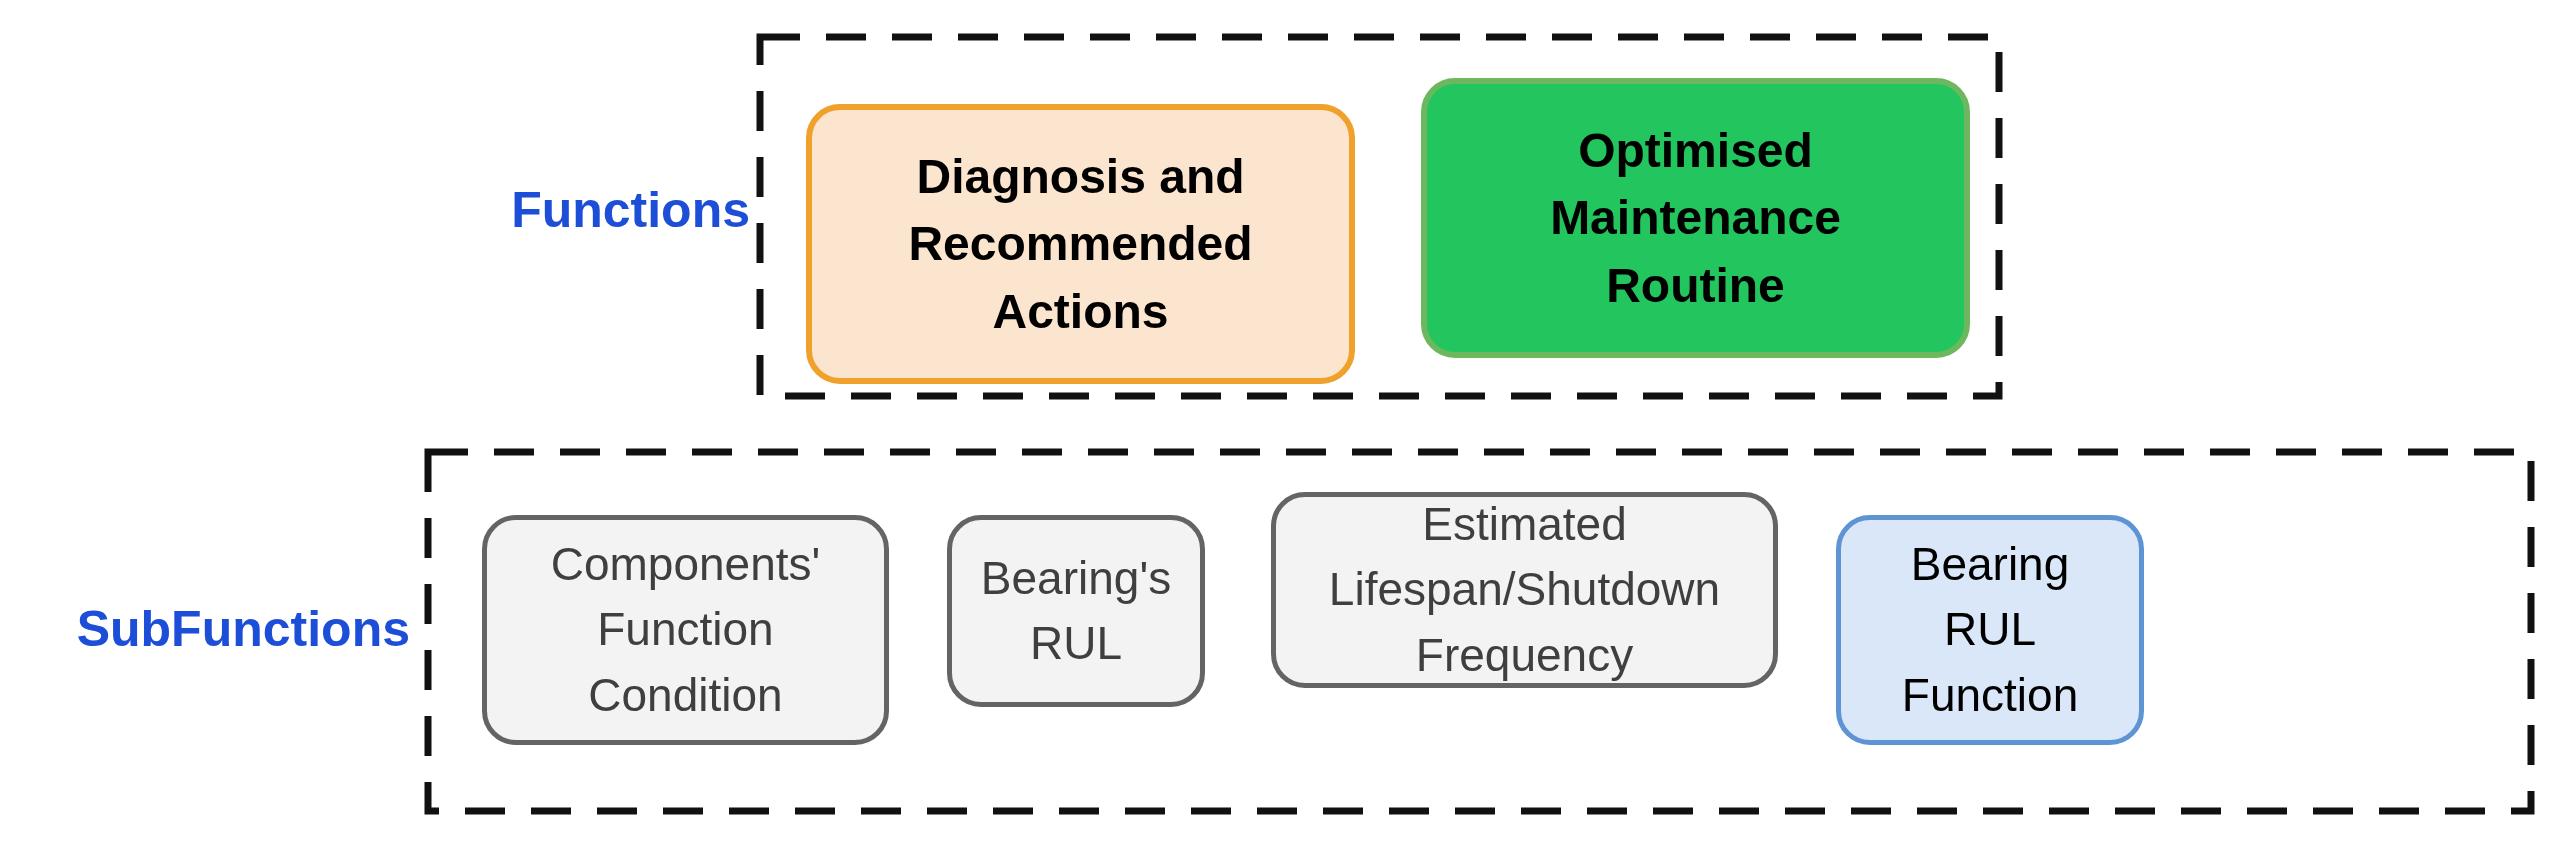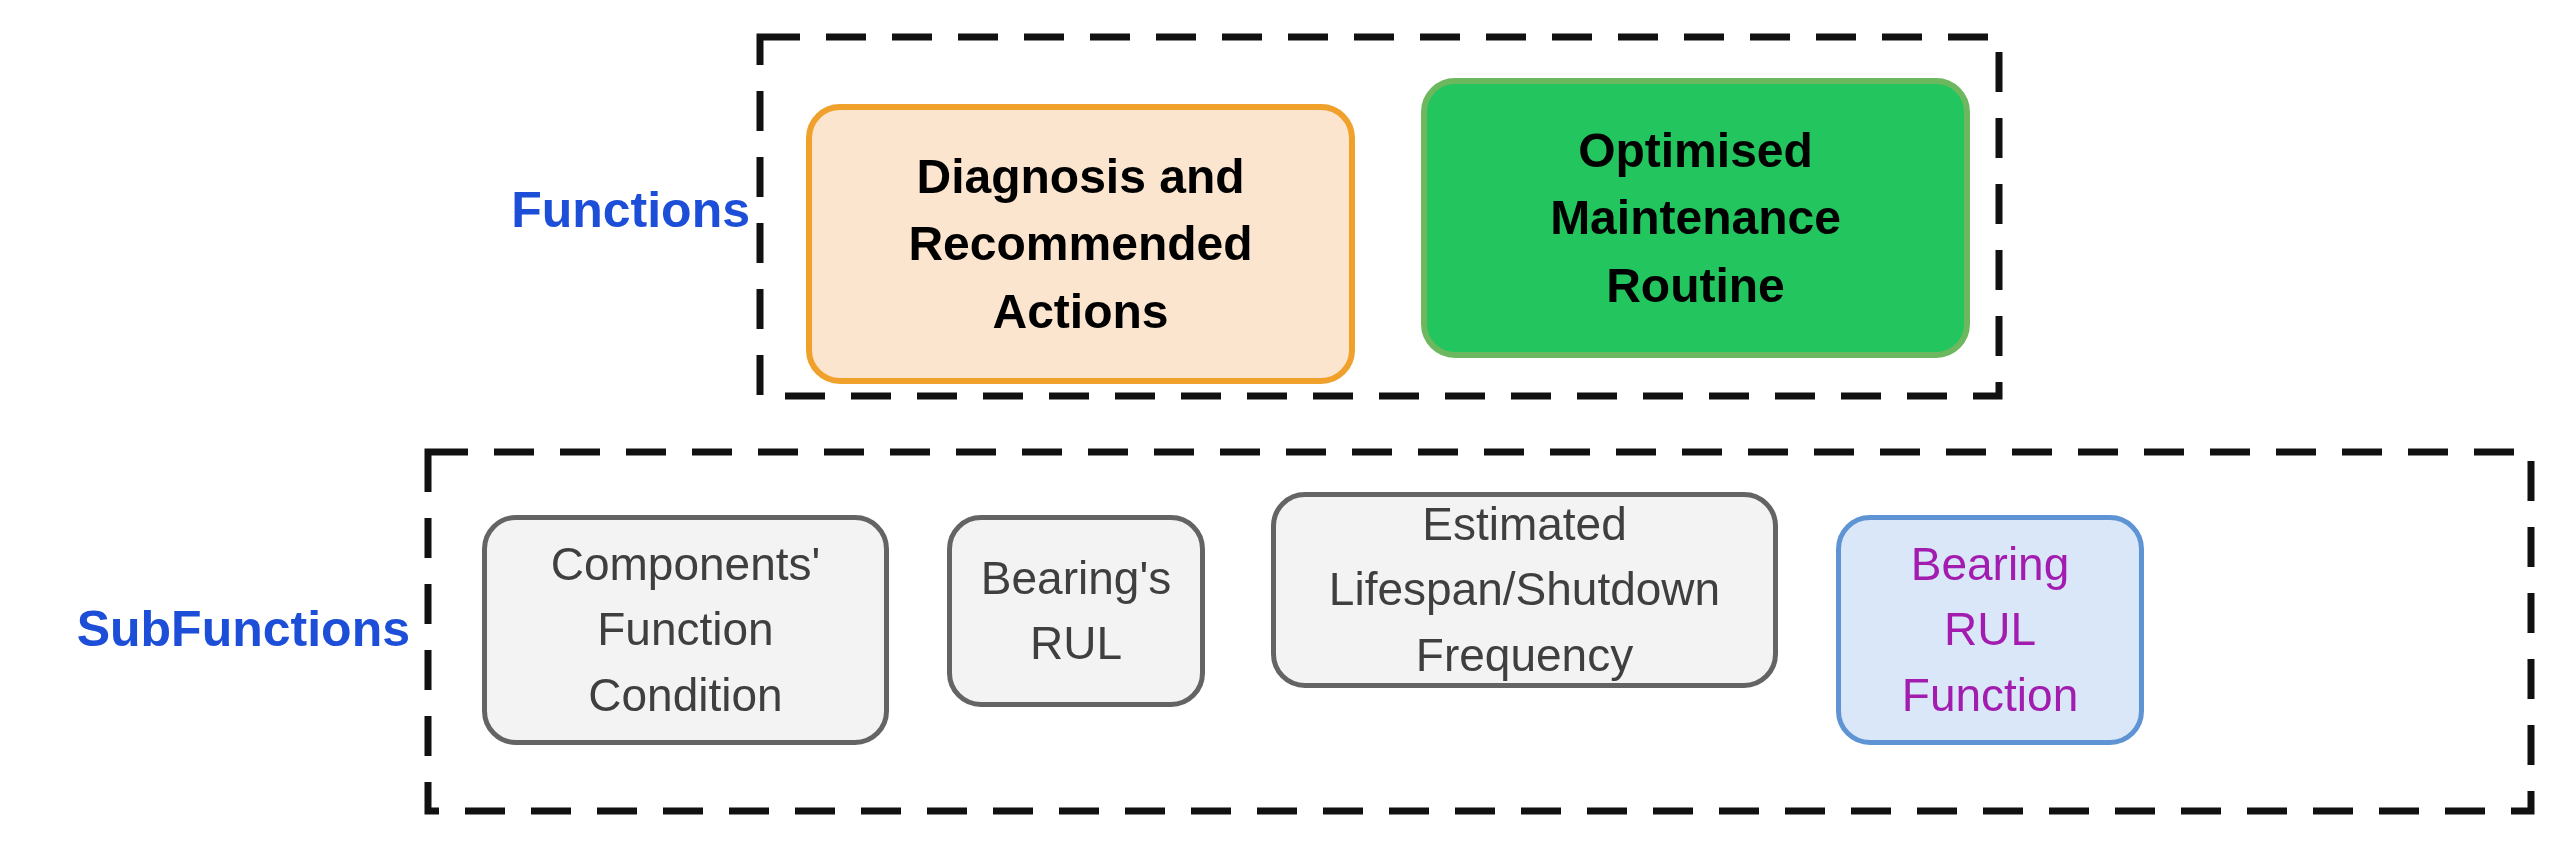--- a/index.html
+++ b/index.html
@@ -54,21 +54,21 @@
     border: 6px solid #6DB85E;
   }
   .node.gray {
     background: #F3F3F3;
     border: 5px solid #646464;
     color: #3F3F3F;
   }
   .node.blue {
     background: #D9E7F8;
     border: 5px solid #5E94D4;
-    color: #a21caf;
+    color: #000000;
   }
   
   #functions-label     { left: 430px;  top: 183px;  width: 320px; }
   #functions-border    { left: 756px;  top: 33px;   width: 1247px; height: 367px; }
   #fn-box-diagnosis    { left: 806px;  top: 78px;   width: 549px;  height: 280px; margin-top: 26px; }
   #fn-box-optimised    { left: 1421px; top: 78px;   width: 549px;  height: 280px; }
   
   #subfunctions-label  { left: 10px;   top: 602px;  width: 400px; }
   #subfunctions-border { left: 424px;  top: 448px;  width: 2111px; height: 367px; }
   #sub-box-condition   { left: 482px;  top: 515px;  width: 407px;  height: 230px; }

